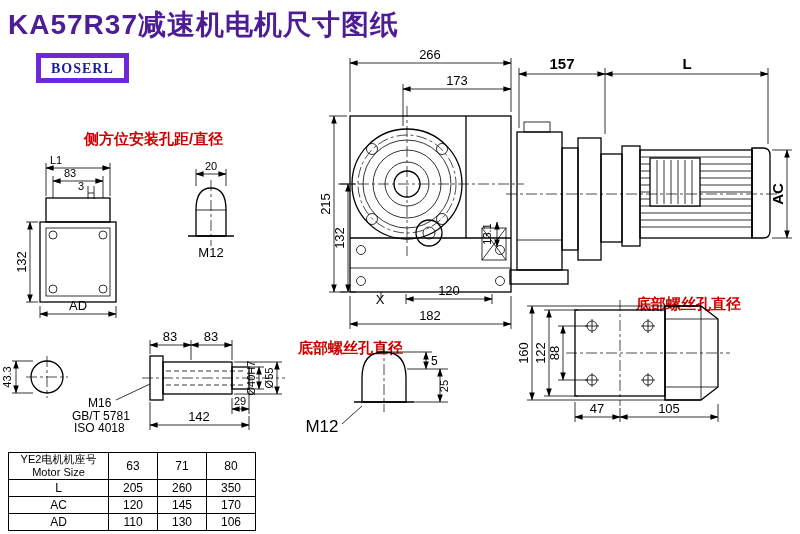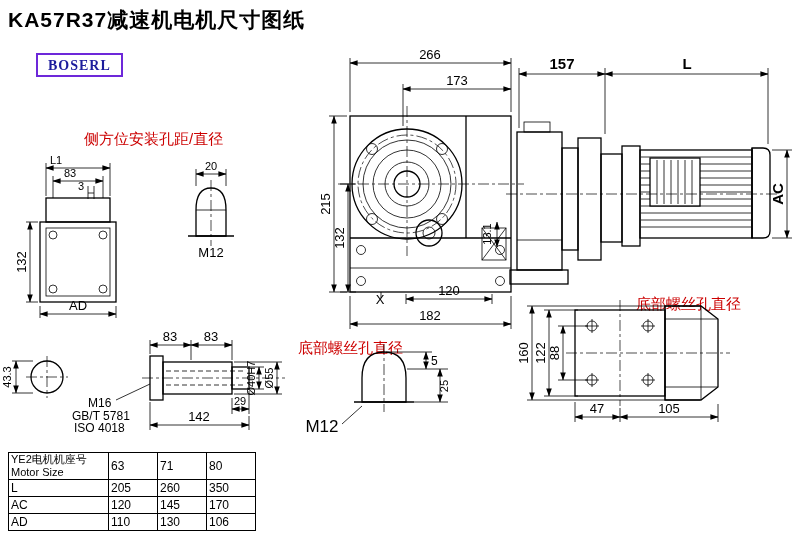--- a/index.html
+++ b/index.html
@@ -1,37 +1,37 @@
 <!DOCTYPE html>
 <html><head>
 <meta charset="utf-8">
 <style>
 *{margin:0;padding:0;box-sizing:border-box}
 body{background:#fff;font-family:"Liberation Sans",sans-serif}
 .canvas{position:relative;width:800px;height:534px;background:#fff;overflow:hidden}
-.title{position:absolute;left:8px;top:6px;font-size:21px;font-weight:bold;color:#000000;letter-spacing:1px;white-space:nowrap}
-.logo{position:absolute;left:36px;top:53px;border:2px solid #6d28d9;padding:1px 10px;background:#fff}
+.title{position:absolute;left:8px;top:6px;font-size:28px;font-weight:bold;color:#4c1d95;letter-spacing:1px;white-space:nowrap}
+.logo{position:absolute;left:36px;top:53px;border:5px solid #6d28d9;padding:1px 10px;background:#fff}
 .logo span{font-family:"Liberation Serif",serif;font-weight:bold;font-size:14px;color:#1c1c9c;letter-spacing:1px}
-.ann{position:absolute;color:#cc0000;font-weight:normal;font-size:15px;white-space:nowrap}
+.ann{position:absolute;color:#cc0000;font-weight:bold;font-size:15px;white-space:nowrap}
 #ann-side{left:84px;top:130px}
 #ann-output{left:130px;top:307px}
 #ann-screw{left:298px;top:339px}
 #ann-bottom{left:636px;top:295px}
 .drawing{position:absolute;left:0;top:0}
 .ol{stroke:#000;stroke-width:1.3;fill:none}
 .tl{stroke:#000;stroke-width:0.8;fill:none}
 .cl{stroke:#000;stroke-width:0.7;fill:none;stroke-dasharray:11 3 3 3}
 .dash{stroke:#000;stroke-width:0.8;fill:none;stroke-dasharray:5 3}
 text.d{font-size:13px;fill:#000;text-anchor:middle;font-family:"Liberation Sans",sans-serif}
 text.db{font-size:15px;font-weight:bold;fill:#000;text-anchor:middle;font-family:"Liberation Sans",sans-serif}
 text.ds{font-size:11px;fill:#000;text-anchor:middle;font-family:"Liberation Sans",sans-serif}
 text.dsl{font-size:12px;fill:#000;text-anchor:start;font-family:"Liberation Sans",sans-serif}
 text.dbig{font-size:17px;fill:#000;text-anchor:middle;font-family:"Liberation Sans",sans-serif}
 .spec-table{position:absolute;left:8px;top:452px;border-collapse:collapse;background:#fff;color:#000}
-.spec-table td{border:1px solid #000;text-align:left;font-size:12px;height:17px;padding:0 2px}
+.spec-table td{border:1px solid #000;text-align:center;font-size:12px;height:17px;padding:0 2px}
 .spec-table td.c1{width:100px}
 .spec-table td.cv{width:49px}
 .spec-table .hl1,.spec-table .hl2{font-size:11px;line-height:13px}
 </style>
 </head>
 <body>
 
 <div class="canvas">
 
   <h1 class="title">KA57R37减速机电机尺寸图纸</h1>

